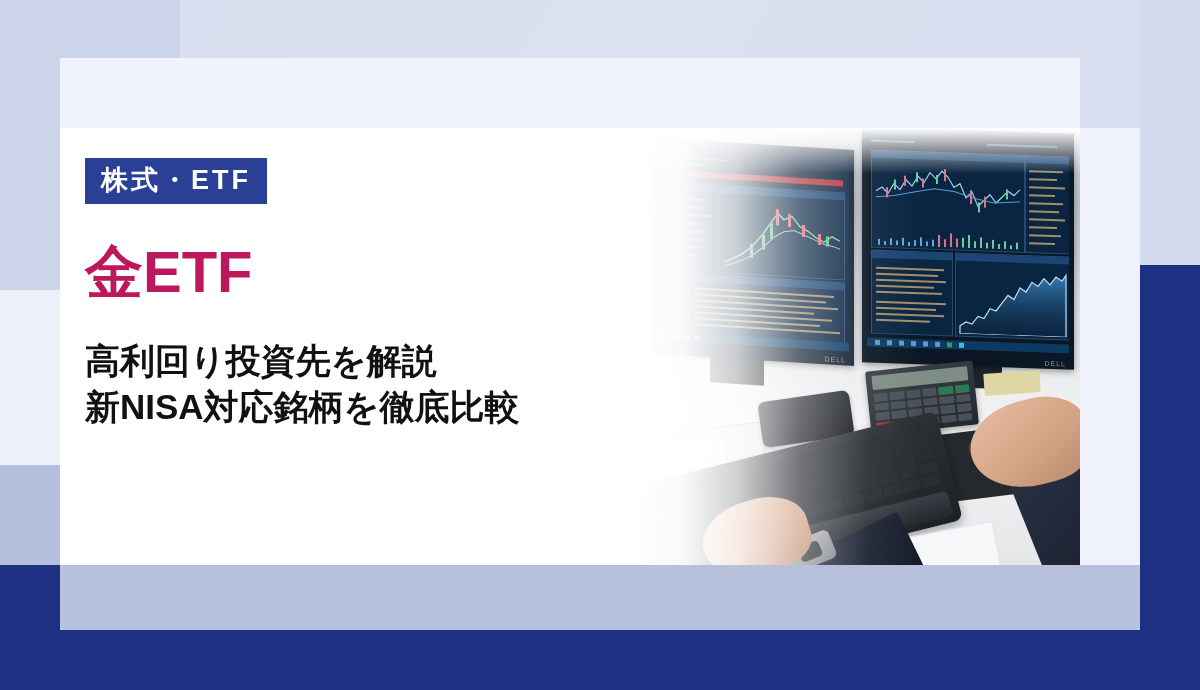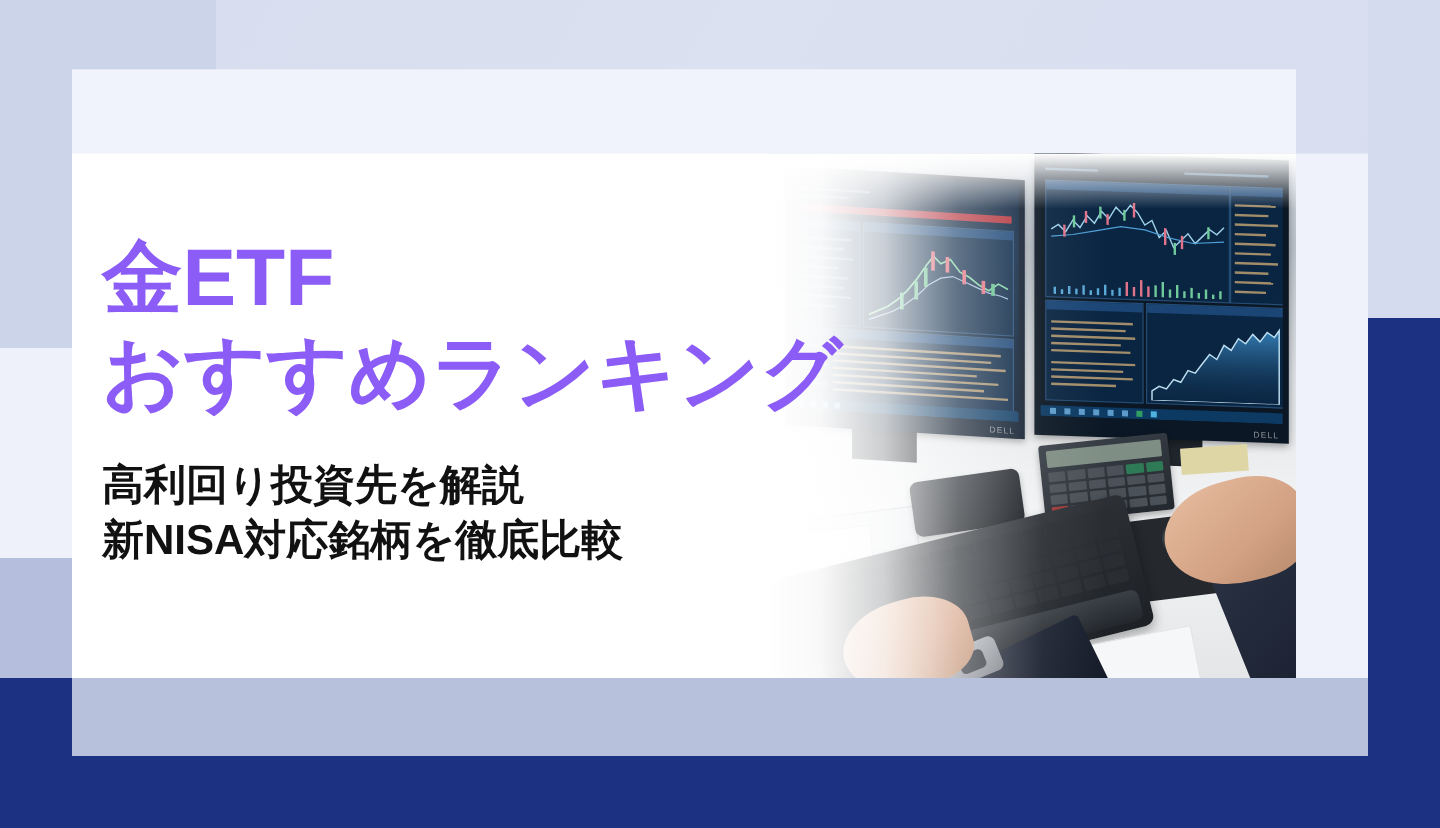--- a/index.html
+++ b/index.html
@@ -398,22 +398,22 @@
     background: #2a3f96;
     color: #ffffff;
     font-size: 27px;
     font-weight: bold;
     letter-spacing: 3px;
     padding: 9px 16px 10px 16px;
     line-height: 1;
   }
   .title {
     margin-top: 34px;
-    color: #8b5cf6;
-    font-size: 67px;
+    color: #be185d;
+    font-size: 58px;
     font-weight: bold;
     line-height: 1.18;
     letter-spacing: 0px;
   }
   .title .ln { display: block; white-space: nowrap; }
   .subtitle {
     margin-top: 32px;
     color: #111111;
     font-size: 35px;
     font-weight: bold;
@@ -744,23 +744,23 @@
       <div class="hand-right"></div>
       <div class="arm-left"></div>
       <div class="watch"></div>
       <div class="hand-left"></div>
 
       <div class="photo-fade"></div>
       <div class="photo-fade-top"></div>
     </div>
 
     <div class="content">
+      <div class="badge">株式・ETF</div>
       <div class="title">
         <span class="ln">金ETF</span>
-        <span class="ln">おすすめランキング</span>
       </div>
       <div class="subtitle">
         <span class="ln">高利回り投資先を解説</span>
         <span class="ln">新NISA対応銘柄を徹底比較</span>
       </div>
     </div>
   </div>
 
 </div>
 

